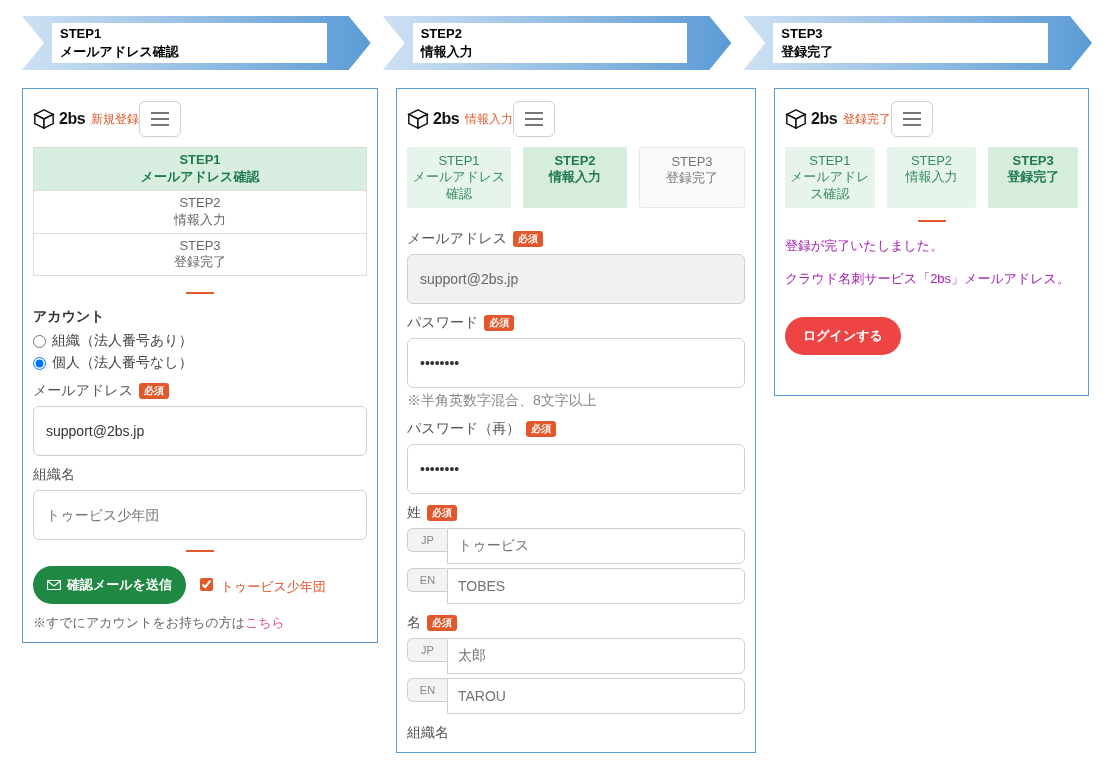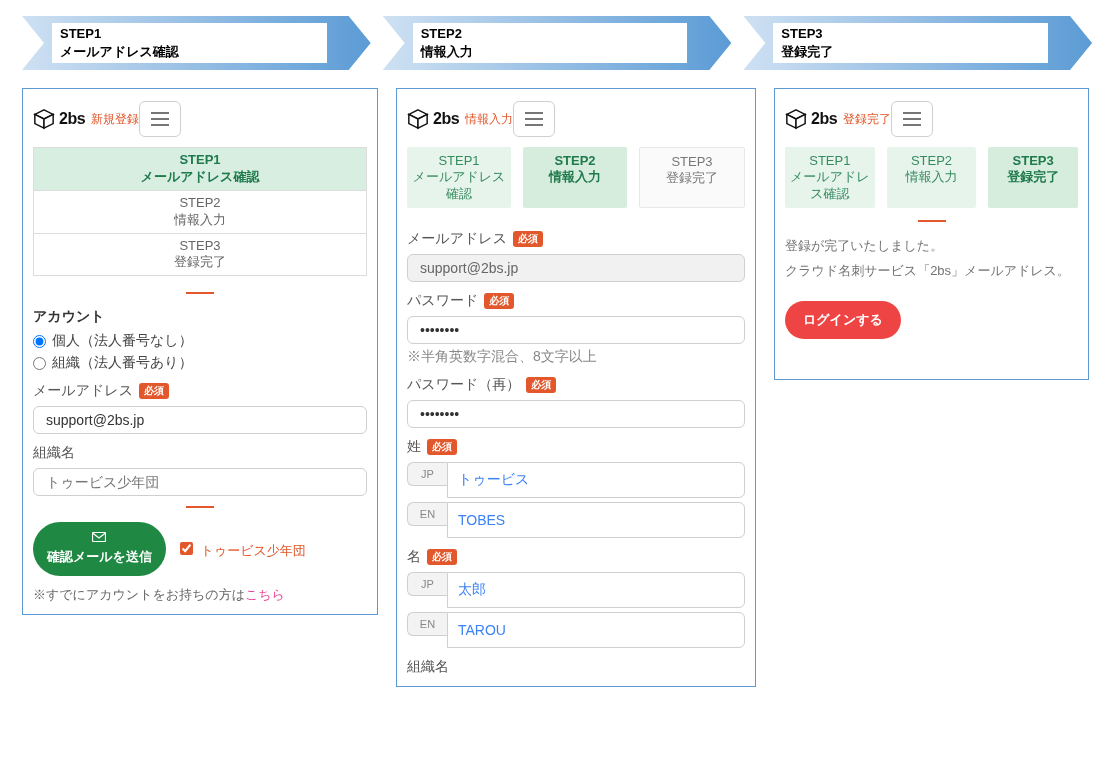--- a/index.html
+++ b/index.html
@@ -107,66 +107,65 @@
   .pill .l2 { display:block; line-height:1.25; }
 
   
   .section-title { font-size: 14px; font-weight: 700; color:#333; margin: 4px 0 6px 0; }
   .field-label { font-size: 14px; color:#555; margin: 10px 0 6px 0; display:flex; align-items:center; gap:6px; }
   .badge-req {
     display:inline-block; background:#e2572b; color:#fff;
     font-size: 10px; font-weight:700; padding: 1px 5px; border-radius: 3px;
   }
   .input {
-    width: 100%; height: 28px;
+    width: 100%; height: 50px;
     border:1px solid #cfcfcf; border-radius: 6px;
     padding: 0 12px; font-size: 14px; color:#333;
     background:#fff;
   }
   .input[readonly] { background:#f1f1f1; color:#666; }
   .hint { font-size: 14px; color:#888; margin: 4px 0 0 0; }
   .radio-row { display:flex; align-items:center; gap:6px; margin: 4px 0; font-size:14px; color:#444; }
   .radio-row input { margin:0; }
 
   .prefix-row { display:flex; margin-bottom:4px; }
   .prefix-row .prefix {
     width: 40px; height: 24px;
     background:#f3f3f3; border:1px solid #cfcfcf; border-right:none;
     border-radius: 6px 0 0 6px;
     font-size:11px; color:#888;
     display:flex; align-items:center; justify-content:center;
   }
   .prefix-row .pinput {
     flex:1; height:36px; border:1px solid #cfcfcf; border-radius:0 6px 6px 0;
-    padding:0 10px; font-size:14px; color:#3b82f6;
+    padding:0 10px; font-size:14px; color:#737373;
   }
 
   .btn-green {
     display:inline-flex; align-items:center; gap:6px;
     background:#1f8943; color:#fff; font-weight:700;
     padding: 10px 14px; border-radius: 999px; border:none; cursor:pointer;
     font-size: 13px;
-    flex-direction: column;
   }
   .btn-orange {
     display:inline-flex; align-items:center;
     background:#ef4444; color:#fff; font-weight:700;
     padding: 10px 18px; border-radius: 999px; border:none; cursor:pointer;
     font-size: 13px;
   }
   .agree-row { display:flex; align-items:center; gap:10px; margin: 10px 0 6px 0; flex-wrap:wrap; }
   .agree-label { font-size: 13px; color:#e2572b; }
   .agree-label input { accent-color:#e2572b; margin-right:4px; }
   .existing { font-size: 13px; color:#666; margin-top: 10px; }
   .existing .link { color:#ec4899; }
 
   .envelope-icon { width:14px; height:10px; }
 
   .p2 .body { max-height: 570px; overflow: hidden; }
-  .body-text { font-size: 13px; color:#737373; line-height:1.6; margin: 4px 0; }
+  .body-text { font-size: 13px; color:#a21caf; line-height:1.6; margin: 12px 0; }
 
 </style>
 </head>
 <body>
 
 <div class="step-headers">
   <div class="step-chevron">
     <div class="inner">
       <div class="title">STEP1</div>
       <div class="sub">メールアドレス確認</div>
@@ -220,26 +219,26 @@
       <div class="row">
         <span class="l1">STEP3</span>
         <span class="l2">登録完了</span>
       </div>
     </div>
 
     <div class="orange-divider"></div>
 
     <div class="section-title">アカウント</div>
     <label class="radio-row">
+      <input type="radio" name="acct" style="">
+      <span>組織（法人番号あり）</span>
+    </label>
+    <label class="radio-row">
       <input type="radio" name="acct" checked="" style="">
       <span>個人（法人番号なし）</span>
-    </label>
-    <label class="radio-row">
-      <input type="radio" name="acct" style="">
-      <span>組織（法人番号あり）</span>
     </label>
 
     <div class="field-label">
       <span>メールアドレス</span>
       <span class="badge-req">必須</span>
     </div>
     <input class="input" value="support@2bs.jp" style="">
 
     <div class="field-label">
       <span>組織名</span>

